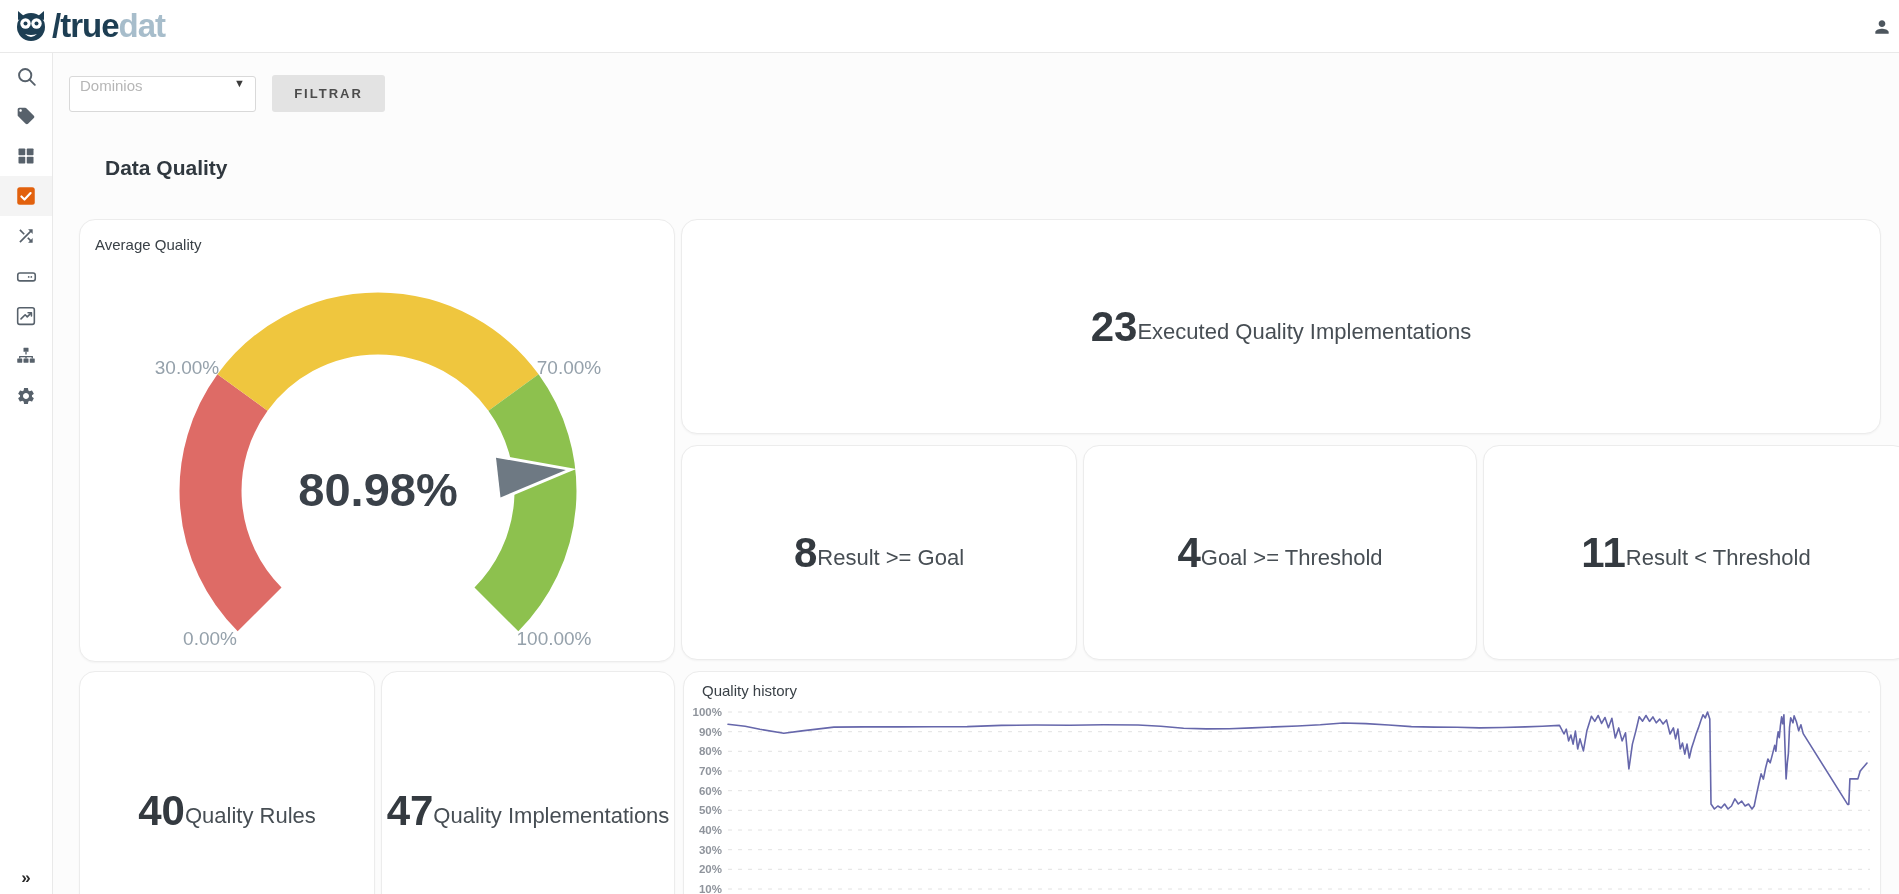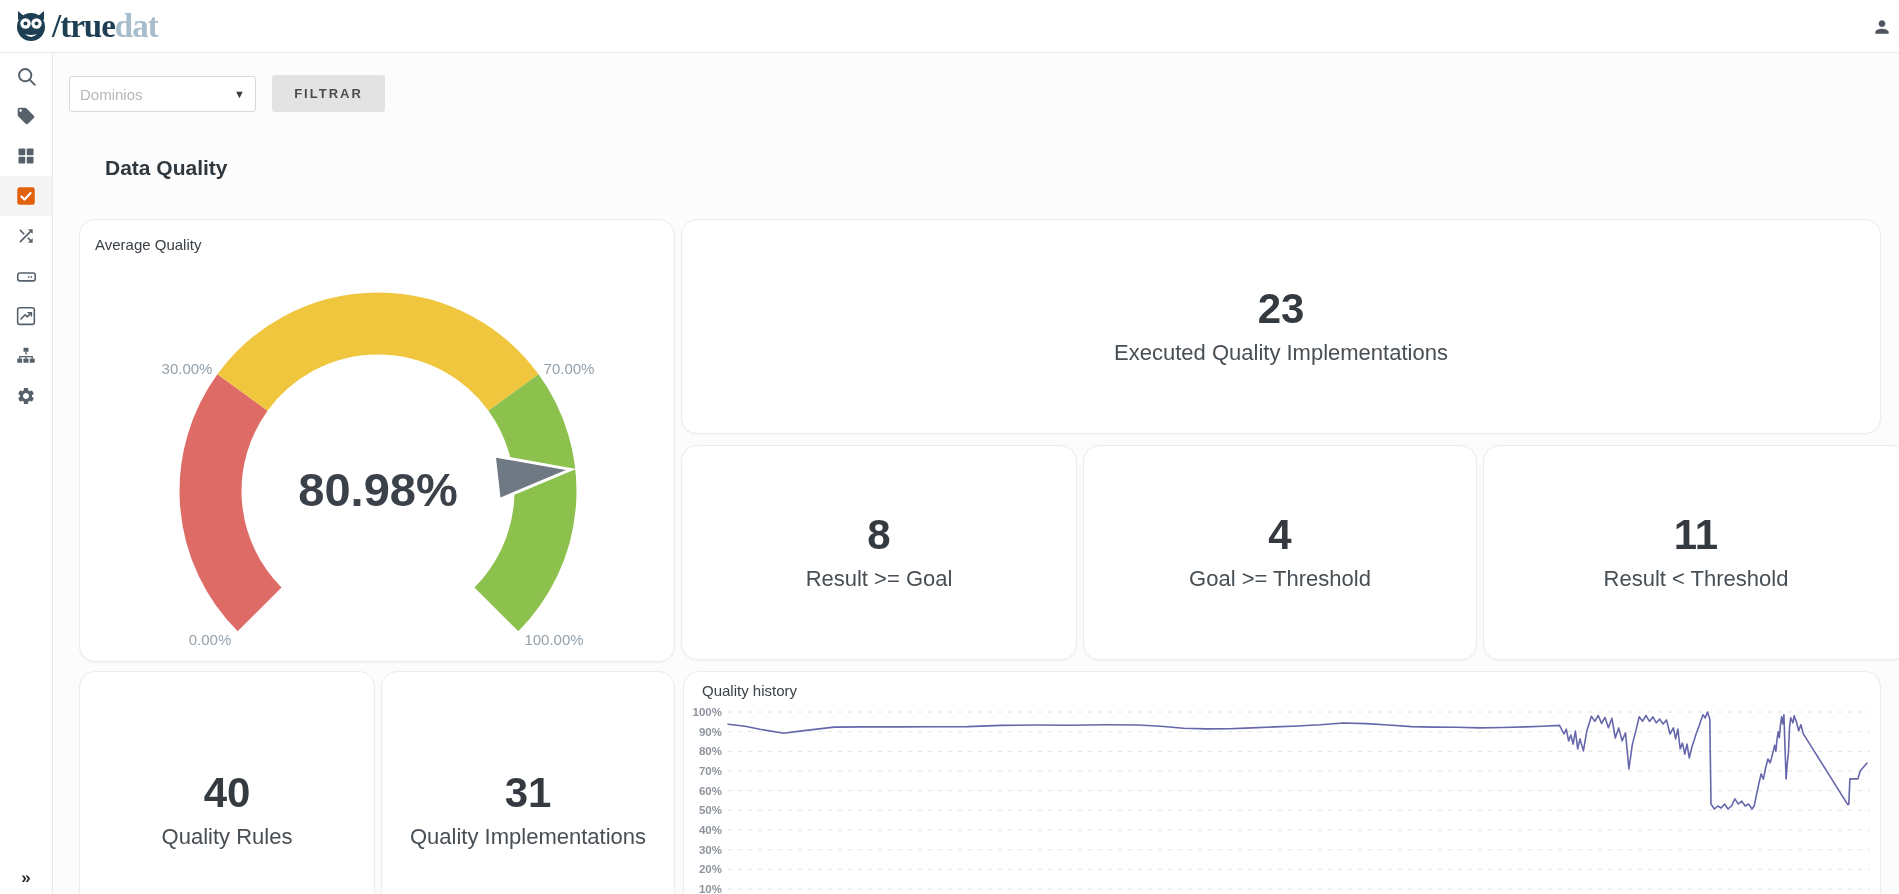--- a/index.html
+++ b/index.html
@@ -1,61 +1,61 @@
 <!DOCTYPE html>
 <html><head>
 <meta charset="utf-8">
 <style>
   html,body{margin:0;padding:0;}
   body{font-family:"Liberation Sans","DejaVu Sans",sans-serif;background:#fff;}
   .page{position:relative;width:1899px;height:894px;overflow:hidden;background:#fcfcfc;}
 
   
   .topbar{position:absolute;left:0;top:0;width:1899px;height:53px;background:#fff;border-bottom:1px solid #e9e9e9;box-sizing:border-box;z-index:5;}
-  .logo{position:absolute;left:12px;top:7px;display:flex;align-items:center;cursor:pointer;font-family:Liberation Serif, serif;}
+  .logo{position:absolute;left:12px;top:7px;display:flex;align-items:center;cursor:pointer;}
   .logo svg{display:block;}
   .logo-text{font-size:33px;font-weight:700;letter-spacing:-1px;line-height:38px;margin-left:2px;}
   .logo-true{color:#1d3e53;}
   .logo-dat{color:#a7bdcb;}
   .user-btn{position:absolute;right:4px;top:14px;width:26px;height:26px;display:flex;align-items:center;justify-content:center;cursor:pointer;}
 
   
   .sidebar{position:absolute;left:0;top:53px;width:53px;height:841px;background:#fff;border-right:1px solid #e9e9e9;box-sizing:border-box;z-index:4;}
   .side-item{width:52px;height:40px;display:flex;align-items:center;justify-content:center;cursor:pointer;}
   .side-item.first{margin-top:3px;}
   .side-item.active{background:#f4f4f4;}
   .side-collapse{position:absolute;left:0;bottom:6px;width:52px;text-align:center;font-size:17px;font-weight:700;color:#2b2b2b;cursor:pointer;}
 
   
-  .select{position:absolute;left:69px;top:76px;width:187px;height:36px;background:#fff;border:1px solid #d9d9d9;border-radius:3px;box-sizing:border-box;display:flex;align-items:center;padding:0 10px;cursor:pointer;}
+  .select{position:absolute;left:69px;top:76px;width:187px;height:36px;background:#fff;border:1px solid #d9d9d9;border-radius:3px;box-sizing:border-box;display:flex;align-items:flex-start;padding:0 10px;cursor:pointer;}
   .select .ph{color:#b6b6b6;font-size:15px;flex:1;}
   .select .caret{color:#3b3b3b;font-size:11px;}
   .btn-filtrar{position:absolute;left:272px;top:75px;width:113px;height:37px;background:#e3e3e3;border:none;border-radius:3px;color:#4c4c4c;font-family:inherit;font-size:13px;font-weight:600;letter-spacing:2px;cursor:pointer;}
 
   .page-title{position:absolute;left:93px;top:144px;margin:12px;font-size:21px;font-weight:700;color:#30383f;}
 
   
   .card{position:absolute;background:#fff;border:1px solid #ececec;border-radius:16px;box-shadow:0 1px 2px rgba(0,0,0,.04);box-sizing:border-box;}
   .card-title{position:absolute;left:15px;top:16px;font-size:15px;color:#3a4147;}
   #card-gauge{left:79px;top:219px;width:596px;height:443px;}
   #card-23{left:681px;top:219px;width:1200px;height:215px;}
   #card-8{left:681px;top:445px;width:396px;height:215px;}
   #card-4{left:1083px;top:445px;width:394px;height:215px;}
   #card-11{left:1483px;top:445px;width:426px;height:215px;}
   #card-31{left:79px;top:671px;width:296px;height:280px;}
   #card-62{left:381px;top:671px;width:294px;height:280px;}
   #card-history{left:683px;top:671px;width:1198px;height:280px;}
 
-  .stat{display:flex;flex-direction:column;justify-content:center;text-align:center;}
+  .stat{display:flex;flex-direction:row;align-items:center;justify-content:center;text-align:center;}
   .stat .num{font-size:42px;font-weight:700;color:#343a40;line-height:1;}
   .stat .lbl{font-size:22px;color:#474e54;margin-top:10px;}
 
   
   .gauge-value{position:absolute;left:148px;top:242px;width:300px;text-align:center;font-size:47px;font-weight:600;color:#3a4149;}
-  .gauge-axis-label{position:absolute;transform:translate(-50%,-50%);font-size:15px;color:#95a1ab;white-space:nowrap;}
+  .gauge-axis-label{position:absolute;transform:translate(-50%,-50%);font-size:19px;color:#95a1ab;white-space:nowrap;}
 
   
   .hist-title{position:absolute;left:18px;top:10px;font-size:15px;color:#3a4147;}
   #hist-svg{position:absolute;left:0;top:0;}
 </style>
 </head>
 <body>
 
 <div class="page">
 
@@ -184,21 +184,21 @@
   <div class="card stat" id="card-11">
     <div class="num">11</div>
     <div class="lbl">Result &lt; Threshold</div>
   </div>
 
   <div class="card stat" id="card-31">
     <div class="num">40</div>
     <div class="lbl">Quality Rules</div>
   </div>
   <div class="card stat" id="card-62">
-    <div class="num">31</div>
+    <div class="num">47</div>
     <div class="lbl">Quality Implementations</div>
   </div>
 
   <div class="card" id="card-history">
     <span class="hist-title">Quality history</span>
     <svg id="hist-svg" width="1196" height="278" viewBox="0 0 1196 278">
         <line x1="44" y1="40.0" x2="1186" y2="40.0" stroke="#e2e2e2" stroke-dasharray="4 6" stroke-width="1"></line>
         <text x="38" y="44.0" text-anchor="end" font-size="11.5" font-weight="bold" fill="#8f949c" font-family="Liberation Sans, sans-serif">100%</text>
         <line x1="44" y1="59.7" x2="1186" y2="59.7" stroke="#e2e2e2" stroke-dasharray="4 6" stroke-width="1"></line>
         <text x="38" y="63.7" text-anchor="end" font-size="11.5" font-weight="bold" fill="#8f949c" font-family="Liberation Sans, sans-serif">90%</text>

